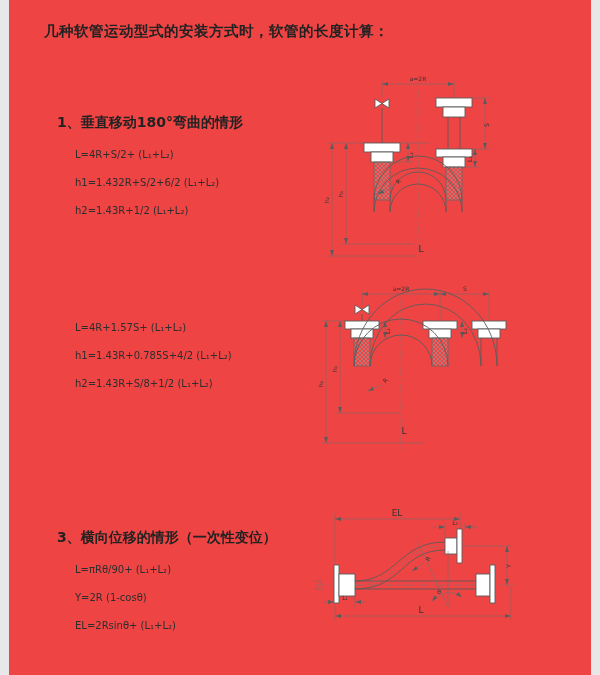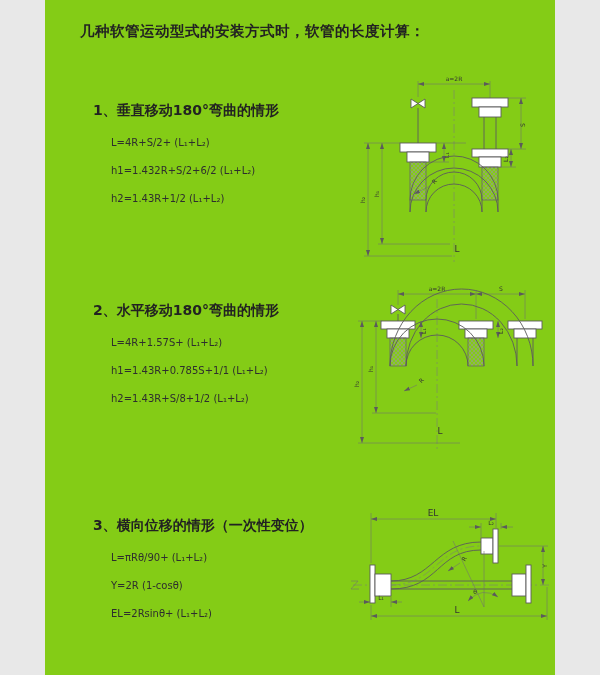--- a/index.html
+++ b/index.html
@@ -1,25 +1,25 @@
 <!DOCTYPE html>
 <html><head>
 <meta charset="utf-8">
 <style>
   html,body { margin:0; padding:0; background:#e8e8e8; }
   .page {
-    position:relative; width:510px; height:675px; background:#84cc16;
+    position:relative; width:582px; height:675px; background:#ef4444;
     font-family:"DejaVu Sans","Liberation Sans",sans-serif; color:#2e2e2e;
     overflow:hidden; margin:0 auto;text-decoration:underline;
   }
   .title {
     position:absolute; left:35px; top:22px; margin:0;
     font-size:14.5px; font-weight:bold; letter-spacing:0.5px; color:#222;
   }
-  .text-block { position:absolute; width:275px; }
+  .text-block { position:absolute; width:275px;margin-top:12px; }
   .tb1 { left:48px; top:102px; }
   .tb2 { left:48px; top:302px; }
   .tb3 { left:48px; top:517px; }
   .heading { font-size:14px; font-weight:bold; color:#222; margin-bottom:9px; white-space:nowrap; }
   .formula { font-size:10px; color:#2e2e2e; padding-left:18px; line-height:28px; white-space:nowrap; }
   svg.diagram { position:absolute; }
   .d1 { left:305px; top:70px; }
   .d2 { left:303px; top:281px; }
   .d3 { left:296px; top:497px; }
   
@@ -132,23 +132,22 @@
 
     <g>
       <line class="thin" x1="80" y1="116" x2="64" y2="124" marker-end="url(#a1)"></line>
       <text class="dimtext" x="86" y="113" font-size="7.5" transform="rotate(-45 86 113)">R</text>
     </g>
 
     <text class="bigtext" x="107" y="182" font-size="10">L</text>
   </svg>
 
   <div class="text-block tb2">
-    <div class="heading">2、水平移动180°弯曲的情形</div>
     <div class="formula">L=4R+1.57S+ (L₁+L₂)</div>
-    <div class="formula">h1=1.43R+0.785S+1/1 (L₁+L₂)</div>
+    <div class="formula">h1=1.43R+0.785S+4/2 (L₁+L₂)</div>
     <div class="formula">h2=1.43R+S/8+1/2 (L₁+L₂)</div>
   </div>
 
   <svg class="diagram d2" width="265" height="175" viewBox="0 0 265 175">
     <defs>
       <marker id="a2" markerWidth="7" markerHeight="5" refX="6" refY="2" orient="auto-start-reverse" markerUnits="userSpaceOnUse">
         <path d="M0,0 L6,2 L0,4 Z" fill="#5b5b5b"></path>
       </marker>
       <pattern id="p2" width="4" height="4" patternUnits="userSpaceOnUse">
         <path d="M0,4 L4,0 M0,0 L4,4" stroke="#999" stroke-width="0.6"></path>

